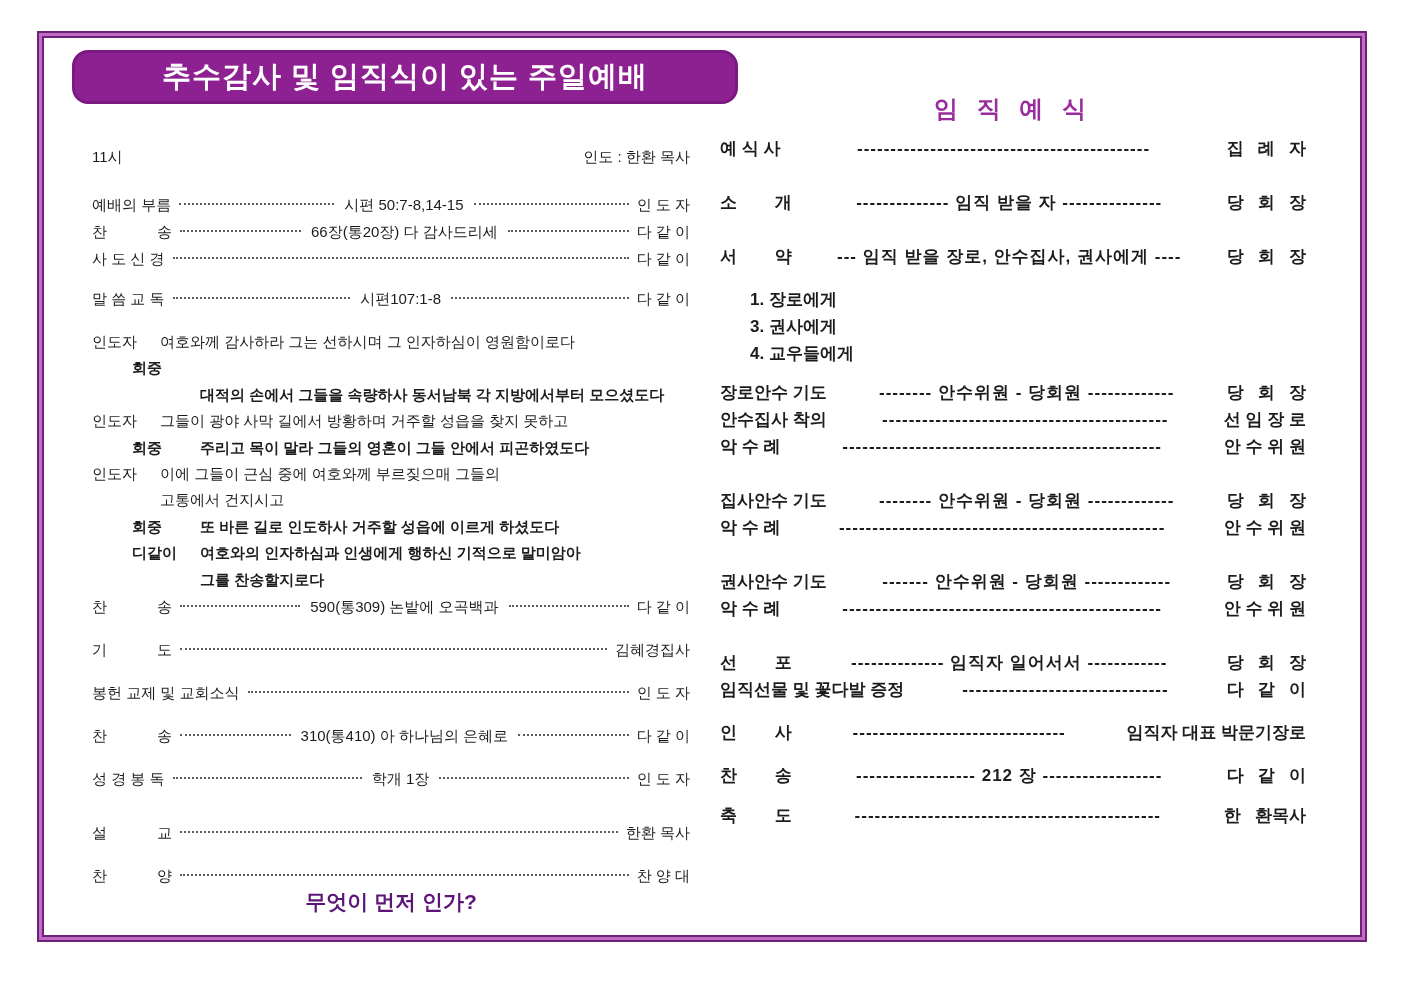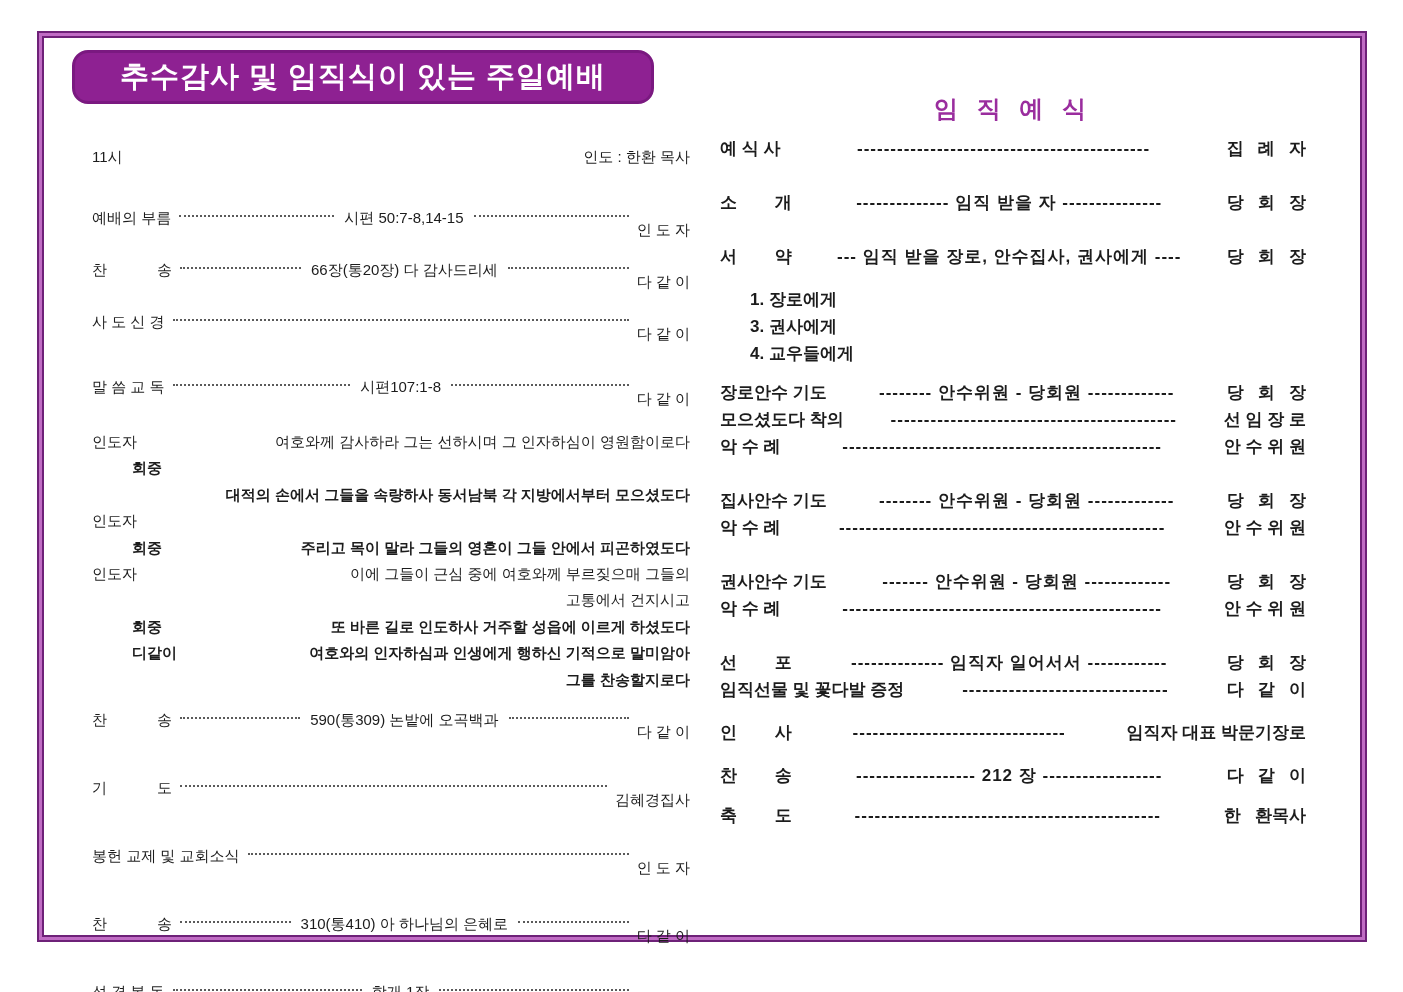--- a/index.html
+++ b/index.html
@@ -19,21 +19,21 @@
     left:37px; top:31px;
     width:1330px; height:911px;
     background:#ffffff;
     border:2px solid #6E2178;
     box-shadow: inset 0 0 0 3px #C06CC4, inset 0 0 0 5px #6E2178;
   }
   
   .banner {
     position:absolute;
     left:33px; top:17px;
-    width:582px; height:54px;
+    width:666px; height:54px;
     background:#8E2192;
     border:3px solid #7A1980;
     border-radius:16px;
     display:flex; align-items:center; justify-content:center;
     color:#ffffff;
     font-size:29px; font-weight:700;
     letter-spacing:1px;
     white-space:pre;
   }
   
@@ -45,33 +45,33 @@
     line-height:27px;
   }
   .svc-head {
     display:flex; justify-content:space-between;
     margin-bottom:21px;
     gap:36px;
   }
   .lrow { display:flex; align-items:center; }
   .lab  { white-space:pre; }
   .mid  { white-space:pre; padding:0 2px; }
-  .rgt  { white-space:pre;margin-top:25px; }
+  .rgt  { white-space:pre; }
   .dot {
     flex:1 1 auto; min-width:14px; height:0;
     border-bottom:2px dotted #5a5a5a;
     margin:0 8px; align-self:center;
     transform:translateY(-1px);
   }
   .gap14 { margin-top:13px; }
   .gap16 { margin-top:16px; }
   .gap17 { }
   .gap27 { margin-top:27px; }
   .reading { margin-top:17px; }
-  .rd { display:flex; line-height:26.4px;justify-content:space-between; }
+  .rd { display:flex; line-height:26.4px; }
   .rd .sp { width:68px; flex-shrink:0; white-space:pre; }
   .rd .tx { white-space:pre-wrap; }
   .b { font-weight:700;margin-left:40px; }
   .sermon-title {
     margin-top:0px;
     text-align:center;
     color:#5C1478;
     font-size:21px; font-weight:700;
     line-height:26px;
   }
@@ -157,20 +157,21 @@
         </div>
         <div class="rd b">
           <span class="sp">회중</span>
         </div>
         <div class="rd b">
           <span class="sp"></span>
           <span class="tx">대적의 손에서 그들을 속량하사 동서남북 각 지방에서부터 모으셨도다</span>
         </div>
         <div class="rd">
           <span class="sp">인도자</span>
+          <span class="tx">그들이 광야 사막 길에서 방황하며 거주할 성읍을 찾지 못하고</span>
         </div>
         <div class="rd b">
           <span class="sp">회중</span>
           <span class="tx">주리고 목이 말라 그들의 영혼이 그들 안에서 피곤하였도다</span>
         </div>
         <div class="rd">
           <span class="sp">인도자</span>
           <span class="tx">이에 그들이 근심 중에 여호와께 부르짖으매 그들의</span>
         </div>
         <div class="rd">
@@ -261,21 +262,21 @@
         <div class="pledge-item">3. 권사에게</div>
         <div class="pledge-item">4. 교우들에게</div>
       </div>
 
       <div class="rrow">
         <span class="rlab">장로안수 기도</span>
         <span class="rbody">-------- 안수위원 - 당회원 -------------</span>
         <span class="rrgt">당   회   장</span>
       </div>
       <div class="rrow">
-        <span class="rlab">모으셨도다 착의</span>
+        <span class="rlab">안수집사 착의</span>
         <span class="rbody">-------------------------------------------</span>
         <span class="rrgt">선 임 장 로</span>
       </div>
       <div class="rrow">
         <span class="rlab">악 수 례</span>
         <span class="rbody">------------------------------------------------</span>
         <span class="rrgt">안 수 위 원</span>
       </div>
 
       <div class="rrow gap27">

